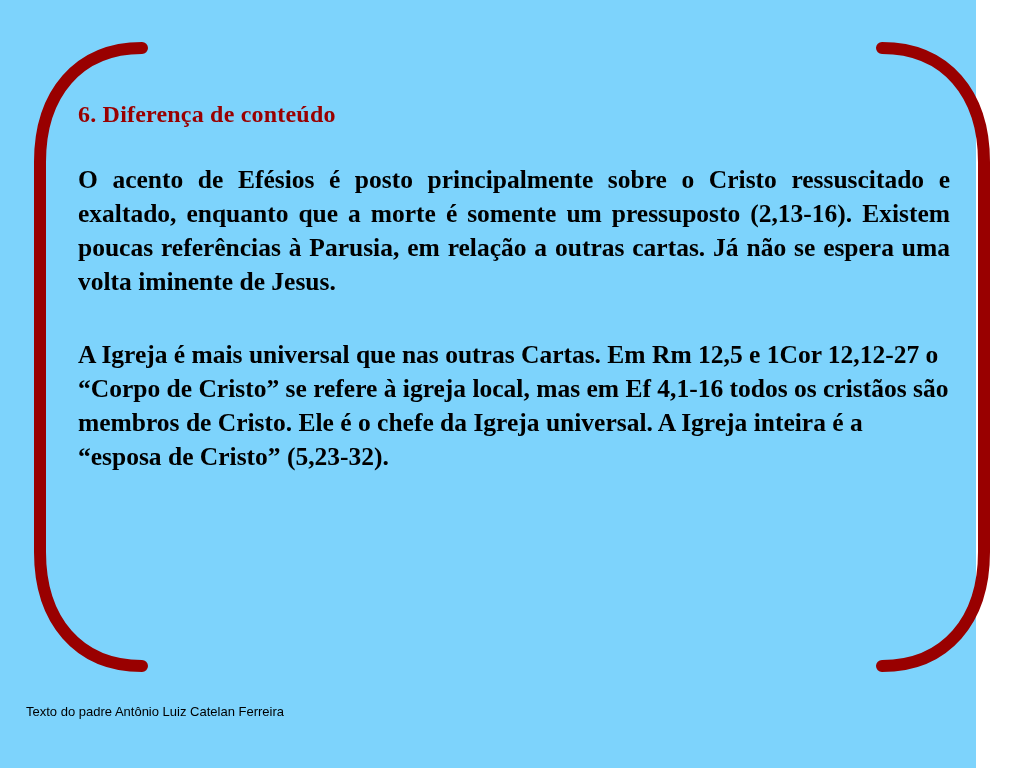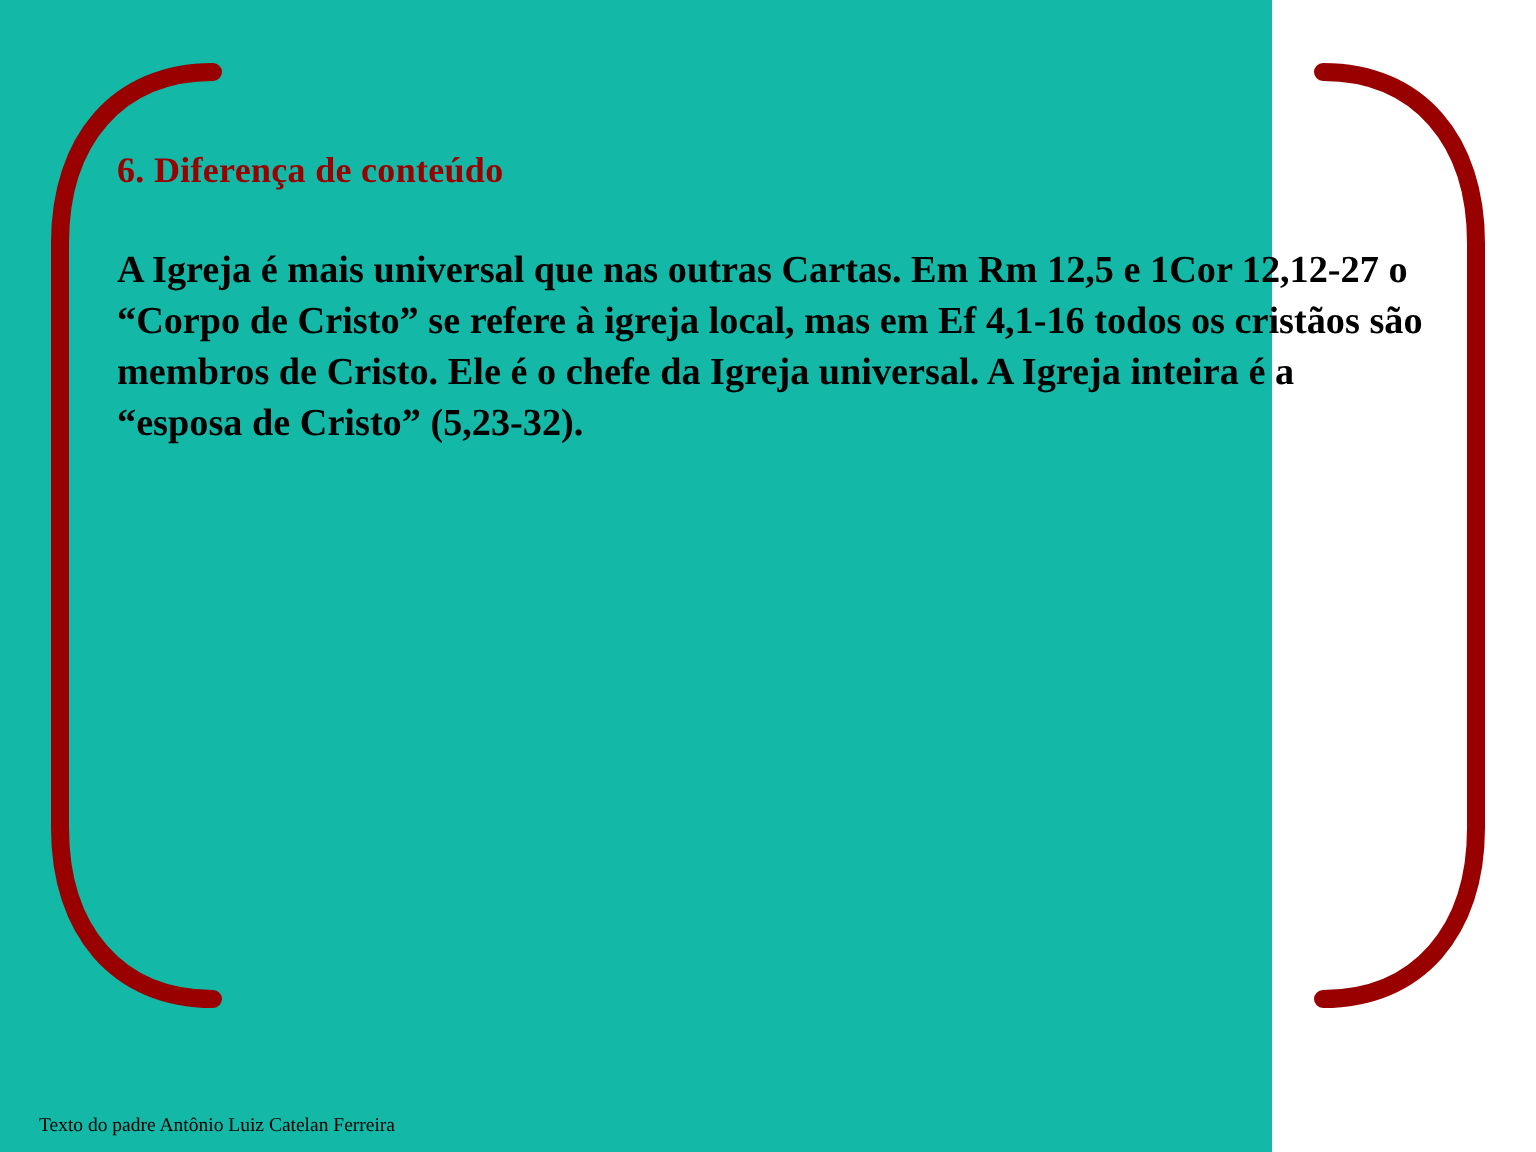--- a/index.html
+++ b/index.html
@@ -8,23 +8,23 @@
   }
   body {
     width: 1024px;
     height: 768px;
     background: #ffffff;
     font-family: "Liberation Serif", serif;
     overflow: hidden;
   }
   .slide {
     position: relative;
-    width: 848px;
+    width: 976px;
     height: 768px;
-    background: #14b8a6;
+    background: #7dd3fc;
     box-sizing: border-box;
   }
 
   
   .frame {
     position: absolute;
     left: 30px;
     top: 42px;
     width: 964px;
     height: 630px;
@@ -65,22 +65,22 @@
     text-align: justify;
     text-justify: inter-word;
   }
   .para + .para {
     margin-top: 40px;
   }
 
   .footer {
     position: absolute;
     left: 26px;
-    top: 742px;
-    font-family: Liberation Serif, serif;
+    top: 704px;
+    font-family: Liberation Sans, sans-serif;
     font-weight: normal;
     font-size: 13px;
     color: #000000;
     line-height: 1.2;
   }
 </style>
 </head>
 <body>
 
 <div class="slide">
@@ -89,18 +89,19 @@
     <svg viewBox="0 0 964 630" xmlns="http://www.w3.org/2000/svg" aria-hidden="true">
 
       <path d="M 112 6 C 48 6, 10 52, 10 120 L 10 510 C 10 578, 48 624, 112 624" fill="none" stroke="#990000" stroke-width="12" stroke-linecap="round"></path>
 
       <path d="M 852 6 C 916 6, 954 52, 954 120 L 954 510 C 954 578, 916 624, 852 624" fill="none" stroke="#990000" stroke-width="12" stroke-linecap="round"></path>
     </svg>
   </div>
 
   <div class="content">
     <h1 class="slide-title">6. Diferença de conteúdo</h1>
+    <p class="para justified">O acento de Efésios é posto principalmente sobre o Cristo ressuscitado e exaltado, enquanto que a morte é somente um pressuposto (2,13-16). Existem poucas referências à Parusia, em relação a outras cartas. Já não se espera uma volta iminente de Jesus.</p>
     <p class="para">A Igreja é mais universal que nas outras Cartas. Em Rm 12,5 e 1Cor 12,12-27 o “Corpo de Cristo” se refere à igreja local, mas em Ef 4,1-16 todos os cristãos são membros de Cristo. Ele é o chefe da Igreja universal. A Igreja inteira é a “esposa de Cristo” (5,23-32).</p>
   </div>
 
   <div class="footer">Texto do padre Antônio Luiz Catelan Ferreira</div>
 
 </div>
 
 </body></html>

